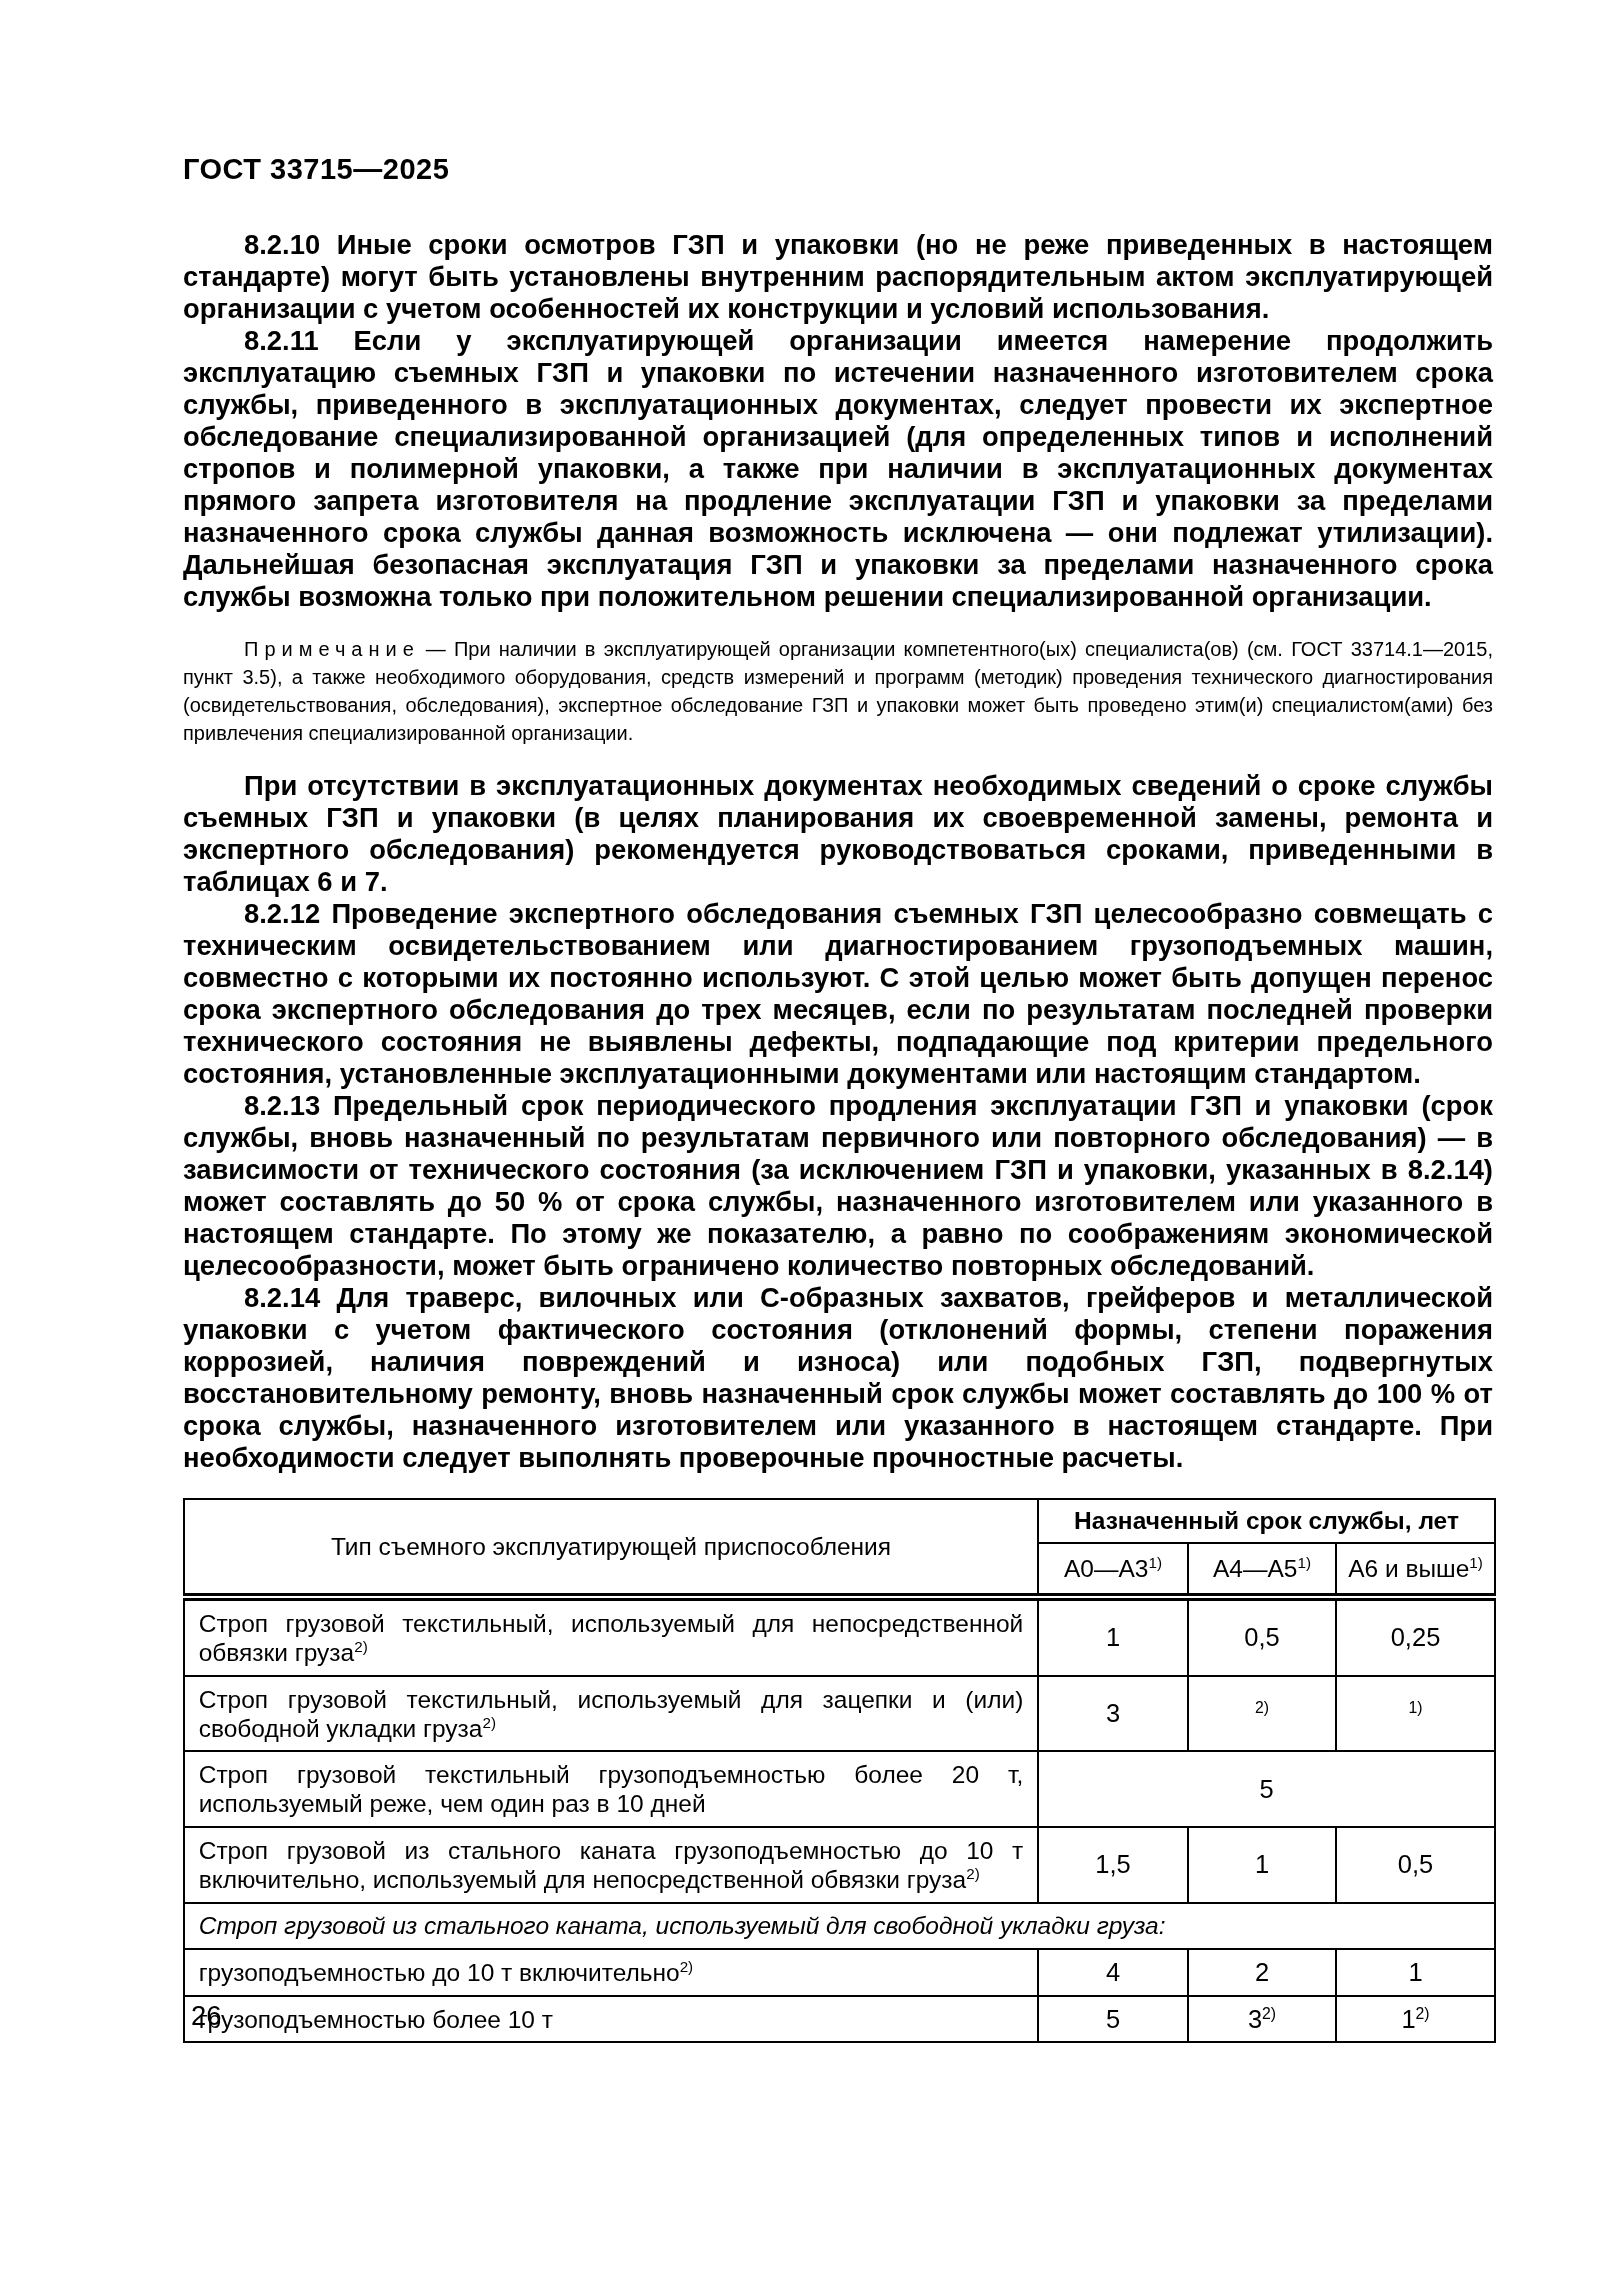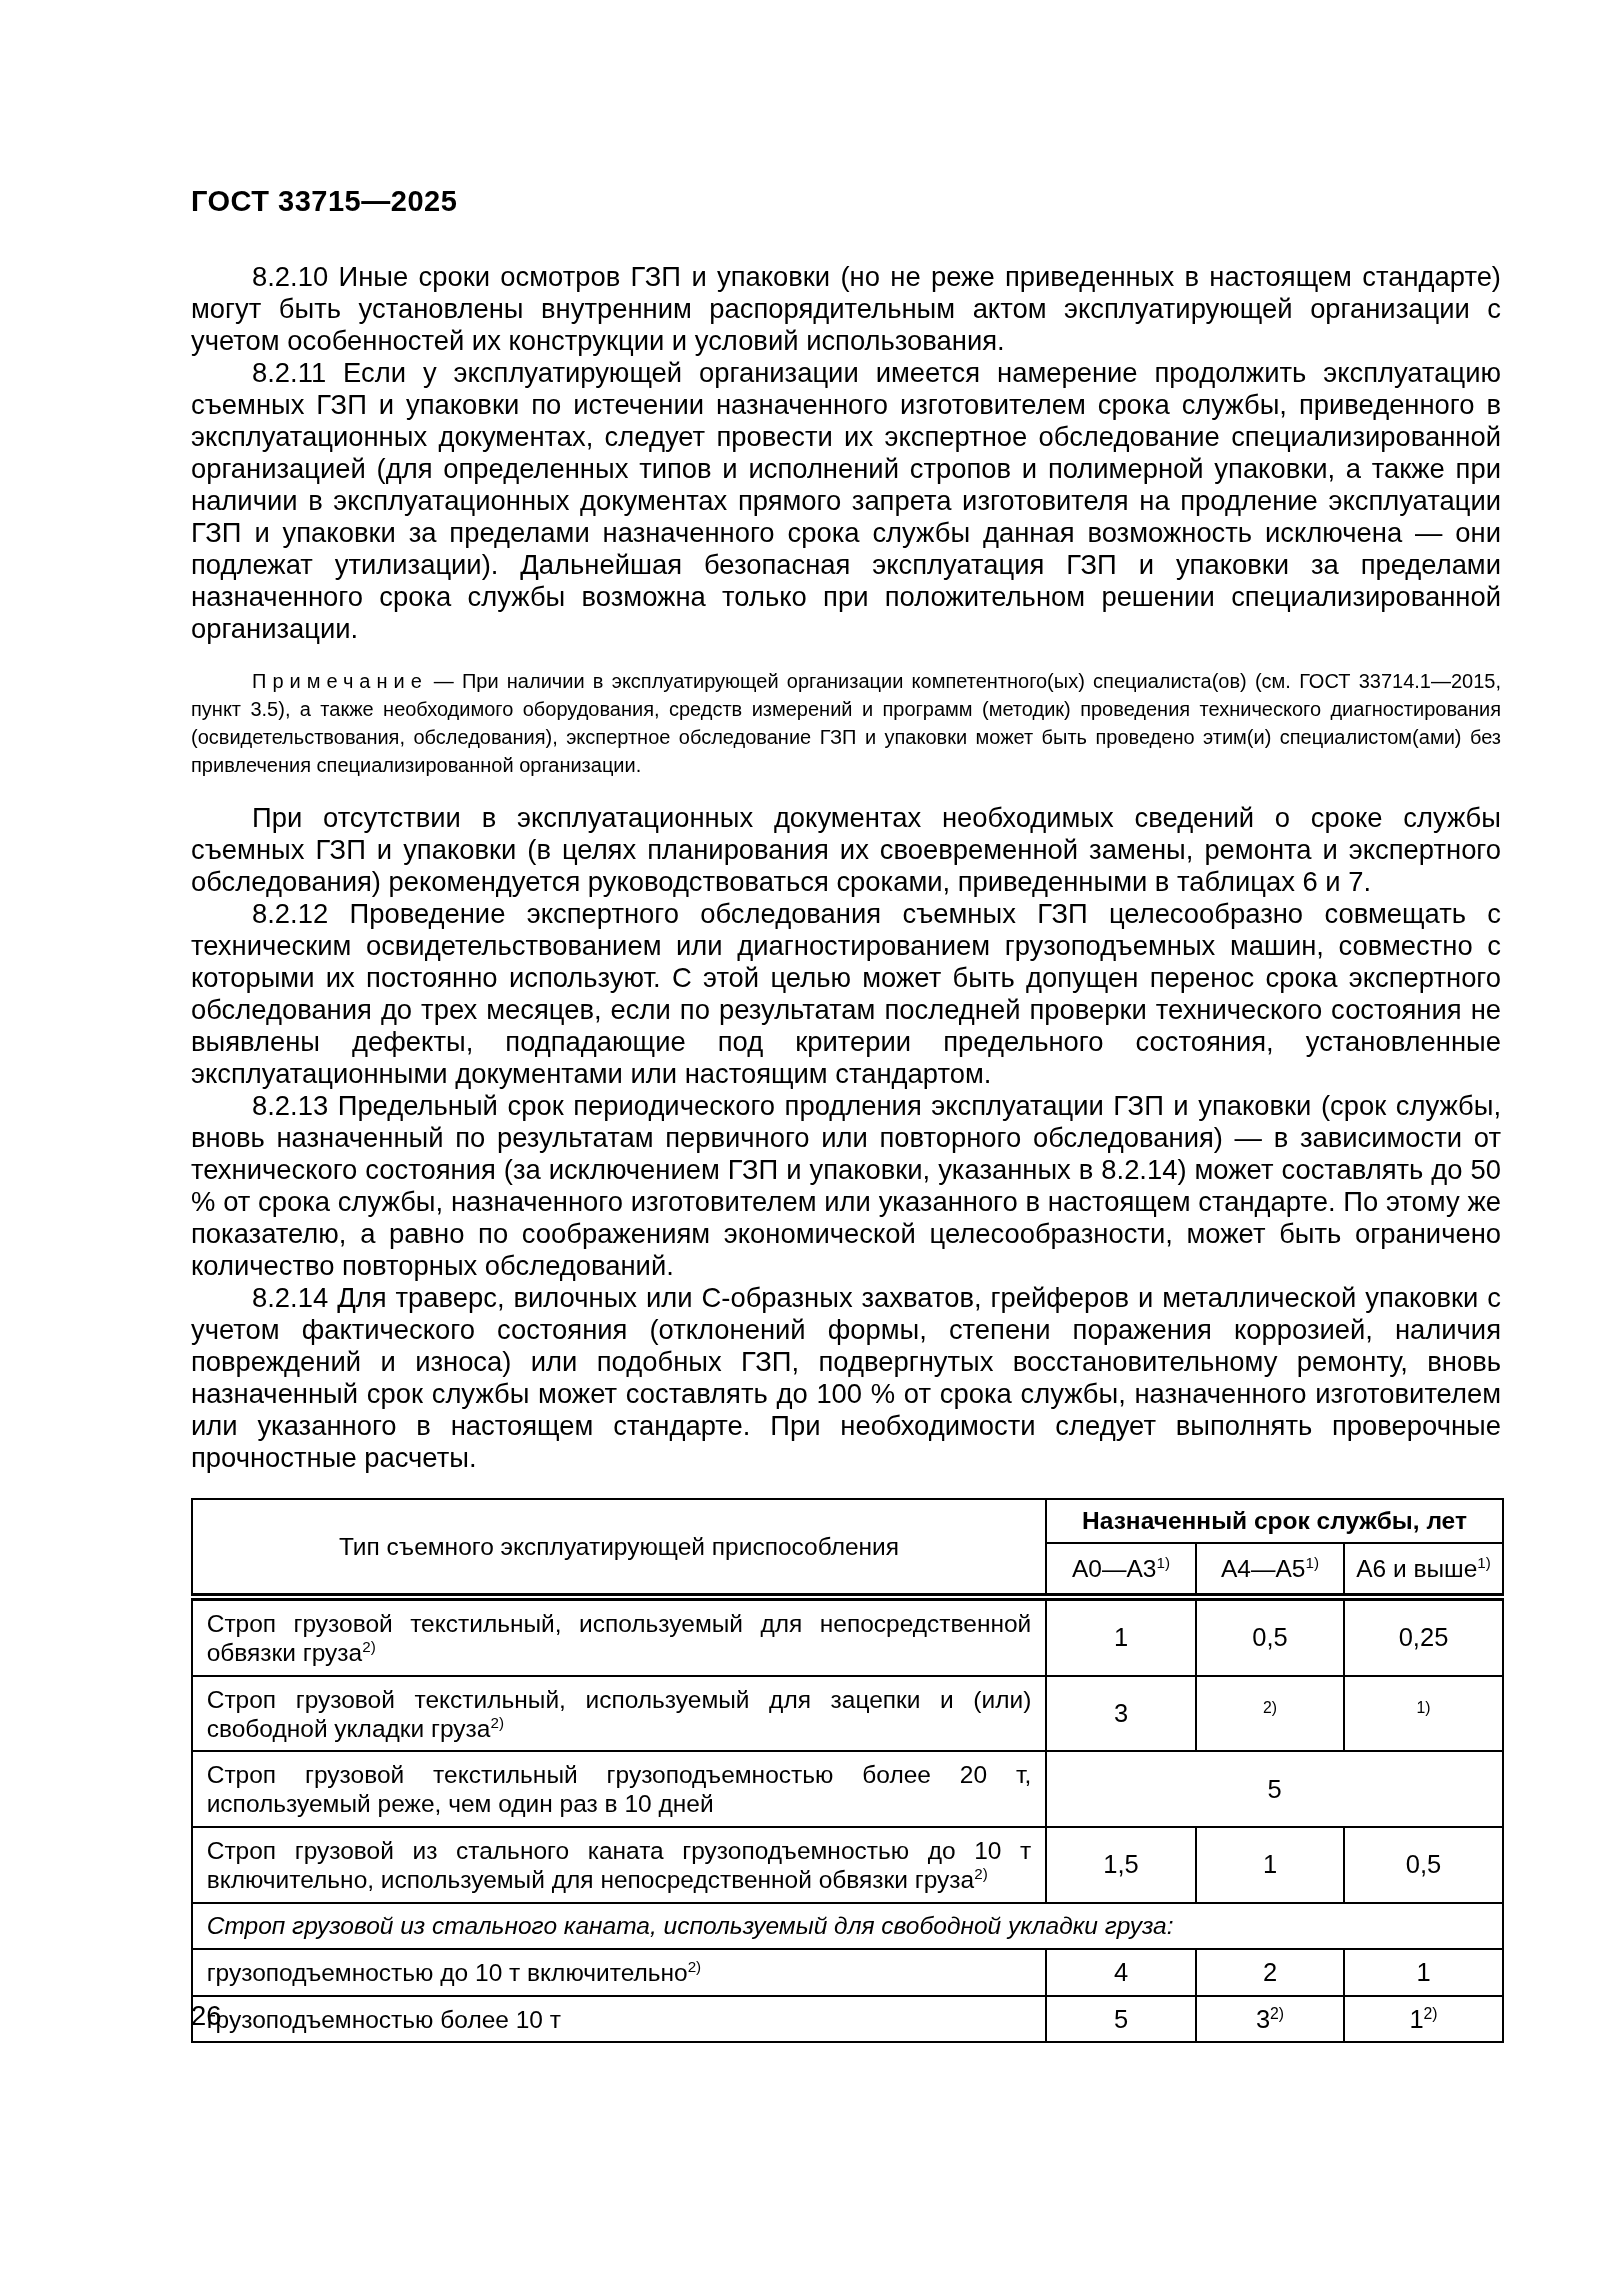--- a/index.html
+++ b/index.html
@@ -8,37 +8,37 @@
     width: 1621px;
     height: 2293px;
     background: #ffffff;
     color: #000;
     font-family: "Liberation Sans", "DejaVu Sans", sans-serif;
     overflow: hidden;
     margin: 0 auto;
   }
   .content {
     position: absolute;
-    left: 191px;
+    left: 183px;
     top: 153px;
     width: 1310px;
-    margin-top: 32px;
   }
   .doc-code {
     font-size: 29px;
     font-weight: 700;
     margin: 0;
     letter-spacing: 0.5px;
   }
   p.body-par {
     font-size: 27.4px;
     line-height: 32px;
     text-align: justify;
     text-indent: 61px;
     margin: 0;
+    font-weight: bold;
   }
   p.after-header { margin-top: 43px; }
   p.note-par {
     font-size: 20px;
     line-height: 28px;
     text-align: justify;
     text-indent: 61px;
     margin: 21.6px 0 23.5px 0;
   }
   .note-label { letter-spacing: 0.30em; margin-right: 5.9px; }

